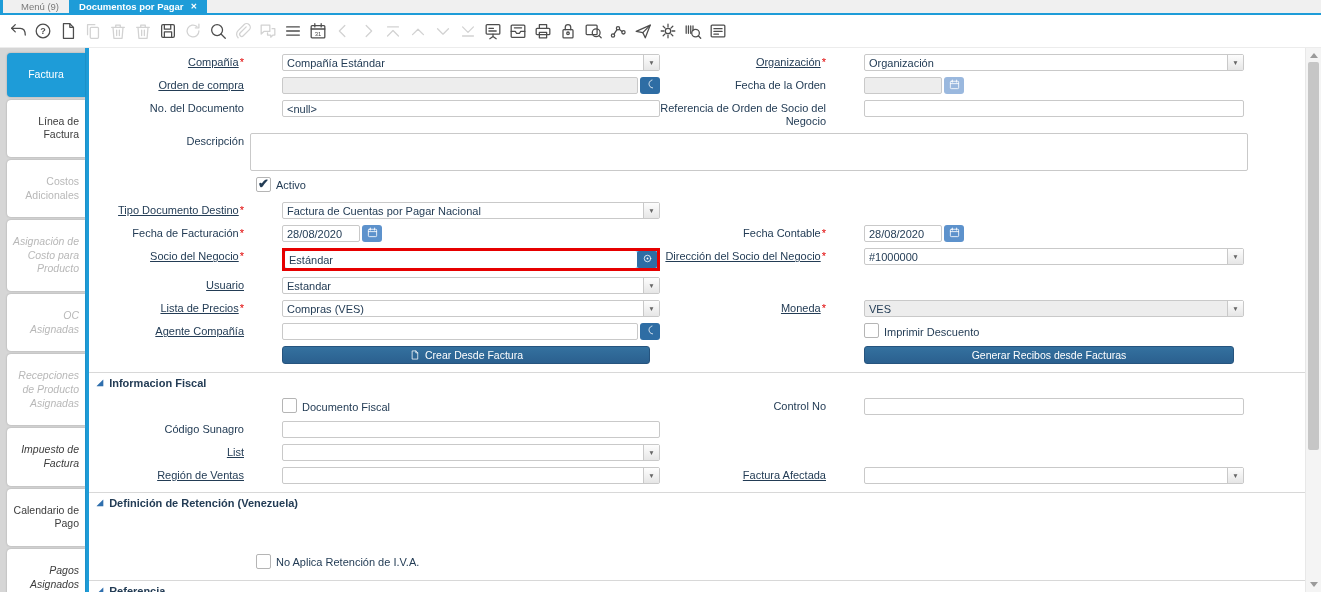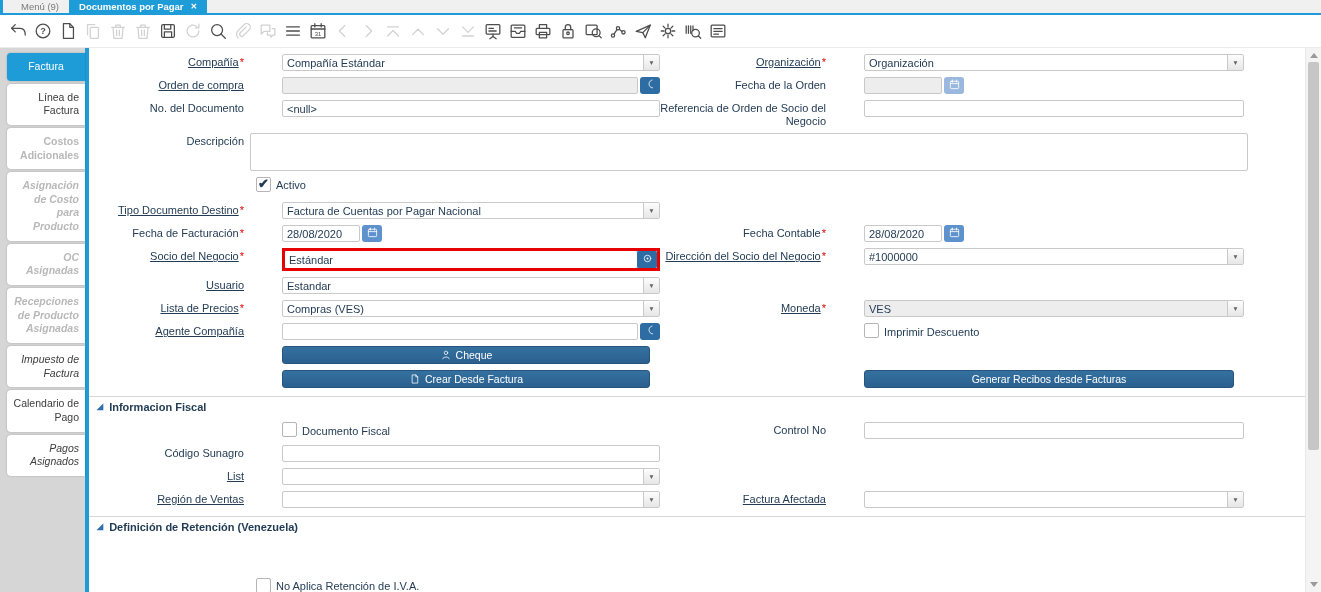--- a/index.html
+++ b/index.html
@@ -24,25 +24,25 @@
   .tbi svg { width:20px; height:20px; }
   svg :not(text):not(.f) { fill:none; stroke:currentColor; stroke-width:1.4; stroke-linecap:round; stroke-linejoin:round; }
   svg text { fill:currentColor; stroke:none; }
   svg .f { fill:currentColor; stroke:none; }
 
   
   .bodyrow { flex:1; display:flex; min-height:0; }
 
   
   .sidebar { width:89px; background:#d6d6d6; border-right:4px solid #1e9cd8; padding-top:2px; }
-  .stab { background:#fff; margin:3px 0 0 7px; border-radius:4px 0 0 4px; padding:7px 6px;
+  .stab { background:#fff; margin:3px 0 0 7px; border-radius:4px 0 0 4px; padding:15px 6px;
     text-align:right; color:#3c3c3c; font-size:10.5px; line-height:1.3; cursor:pointer;
     box-shadow:0 0 2px rgba(0,0,0,.25); }
   .stab.act { background:#1e9cd8; color:#fff; text-align:center; font-weight:normal; }
-  .stab.disabled { color:#b8b8b8; cursor:default;font-weight:bold; }
+  .stab.disabled { color:#b8b8b8; cursor:default; }
   .stab.it { font-style:italic; }
 
   
   .content { flex:1; background:#fff; padding:6px 0 0 6px; overflow:hidden; }
   .row { display:flex; align-items:flex-start; margin-bottom:6px; min-height:17px; }
   .lbl { width:155px; text-align:right; padding:2px 6px 0 0; line-height:1.15; }
   .lbl2 { width:172px; }
   .lbl.link .lt { text-decoration:underline; cursor:pointer; }
   .ast.on::after { content:"*"; color:#e00000; margin-left:1px; }
   .fcell { width:410px; display:flex; align-items:flex-start;padding-left:32px; }
@@ -466,34 +466,20 @@
                 </svg></i>
             </span>
         </div>
         <div class="lbl lbl2"></div>
         <div class="fcell fcell2" style="align-items:center;">
           <span class="checkbox"></span>
           <span class="chklabel">Imprimir Descuento</span>
         </div>
       </div>
 
-      <div class="row">
-        <div class="lbl"></div>
-        <div class="fcell" style="width:400px;">
-          <button class="bluebtn">
-              <i class="bic">
-                <svg viewBox="0 0 22 22">
-                  <circle cx="11" cy="7" r="3.2"></circle>
-                  <path d="M5 18 c0-4.5 12-4.5 12 0"></path>
-                </svg>
-              </i>
-              <span>Cheque</span>
-            </button>
-        </div>
-      </div>
 
       <div class="row">
         <div class="lbl"></div>
         <div class="fcell" style="width:400px;">
           <button class="bluebtn">
               <i class="bic">
                 <svg viewBox="0 0 22 22">
                   <path d="M6.5 3.5 h6 l3.5 3.5 v11.5 h-9.5 z"></path>
                   <path d="M12.5 3.5 V7 h3.5"></path>
                 </svg>

